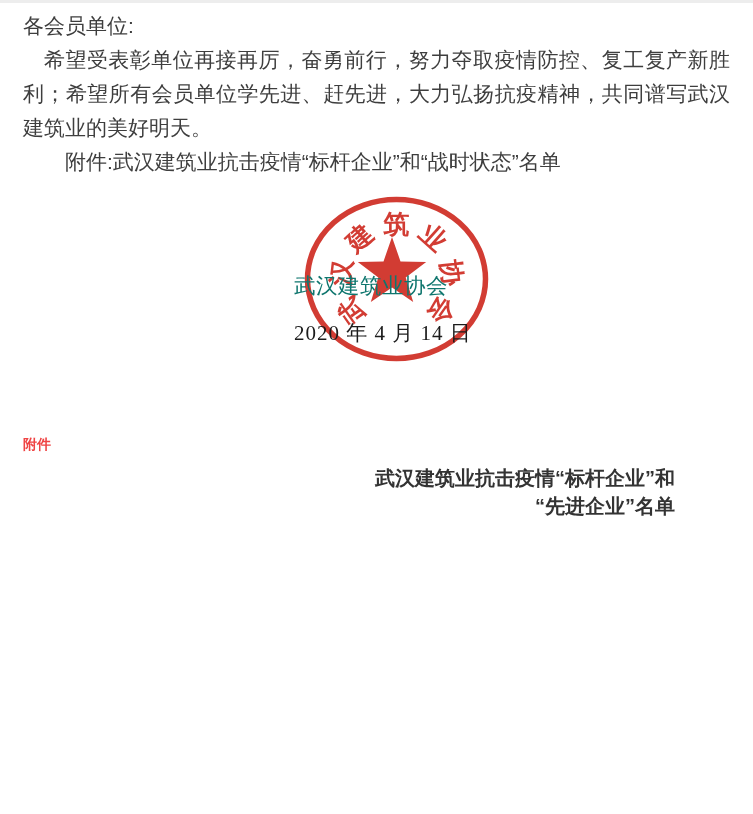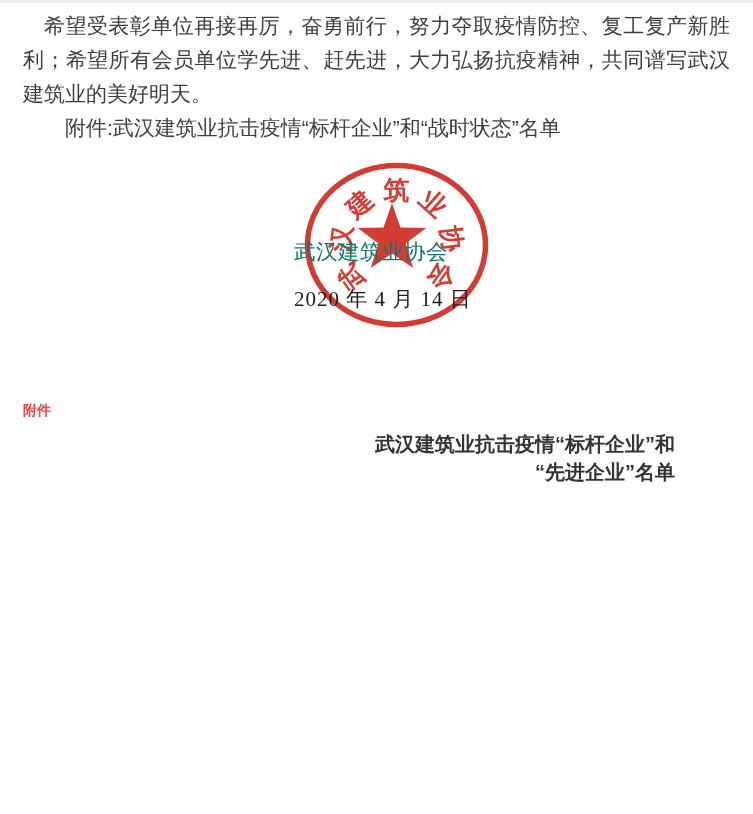--- a/index.html
+++ b/index.html
@@ -76,20 +76,21 @@
     font-family:"Liberation Serif","DejaVu Serif",serif;
     font-weight:bold;
   }
 </style>
 </head>
 <body>
 
 <div class="page">
   <div class="content">
 
+    <p class="salutation">各会员单位:</p>
 
 
 
     <p class="para">希望受表彰单位再接再厉，奋勇前行，努力夺取疫情防控、复工复产新胜利；希望所有会员单位学先进、赶先进，大力弘扬抗疫精神，共同谱写武汉建筑业的美好明天。</p>
 
     <p class="attachment-line">附件:武汉建筑业抗击疫情“标杆企业”和“战时状态”名单</p>
 
     <div class="seal-area">
       <svg class="seal-svg" width="185" height="172" viewBox="0 0 185 172">
         <ellipse cx="92.5" cy="84" rx="89" ry="79.5" fill="none" stroke="#cc2218" stroke-width="5.5"></ellipse>

